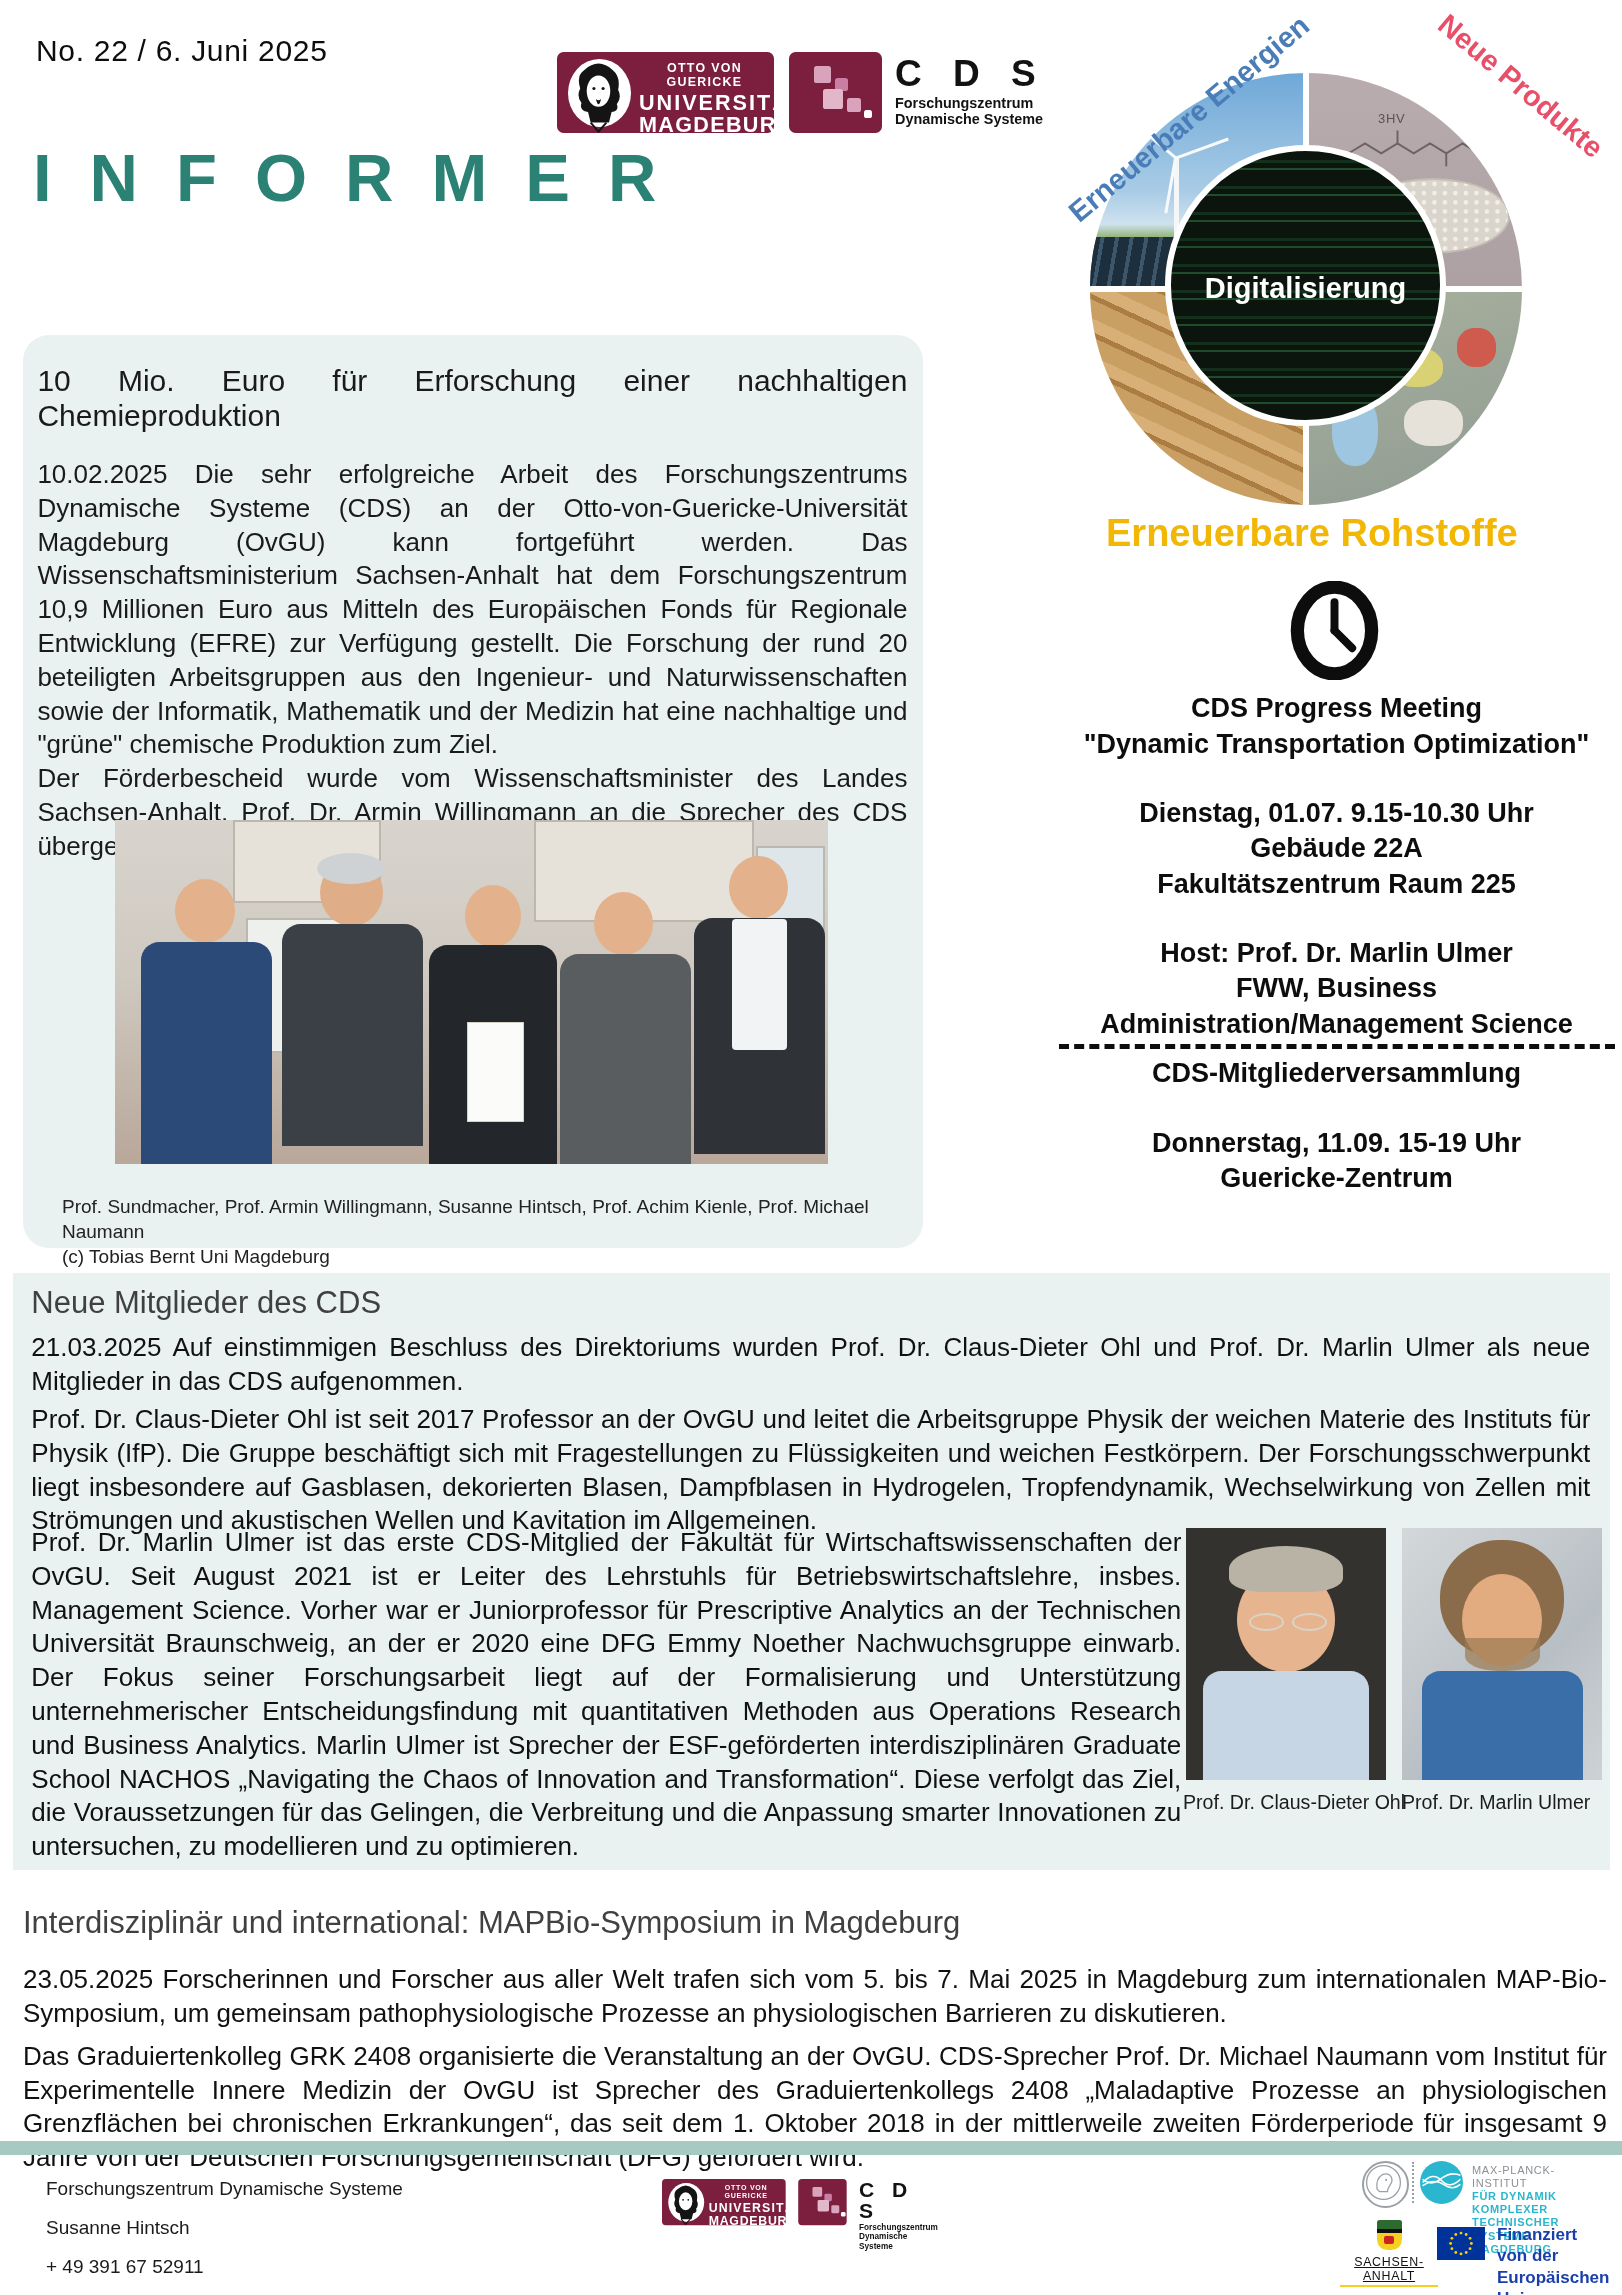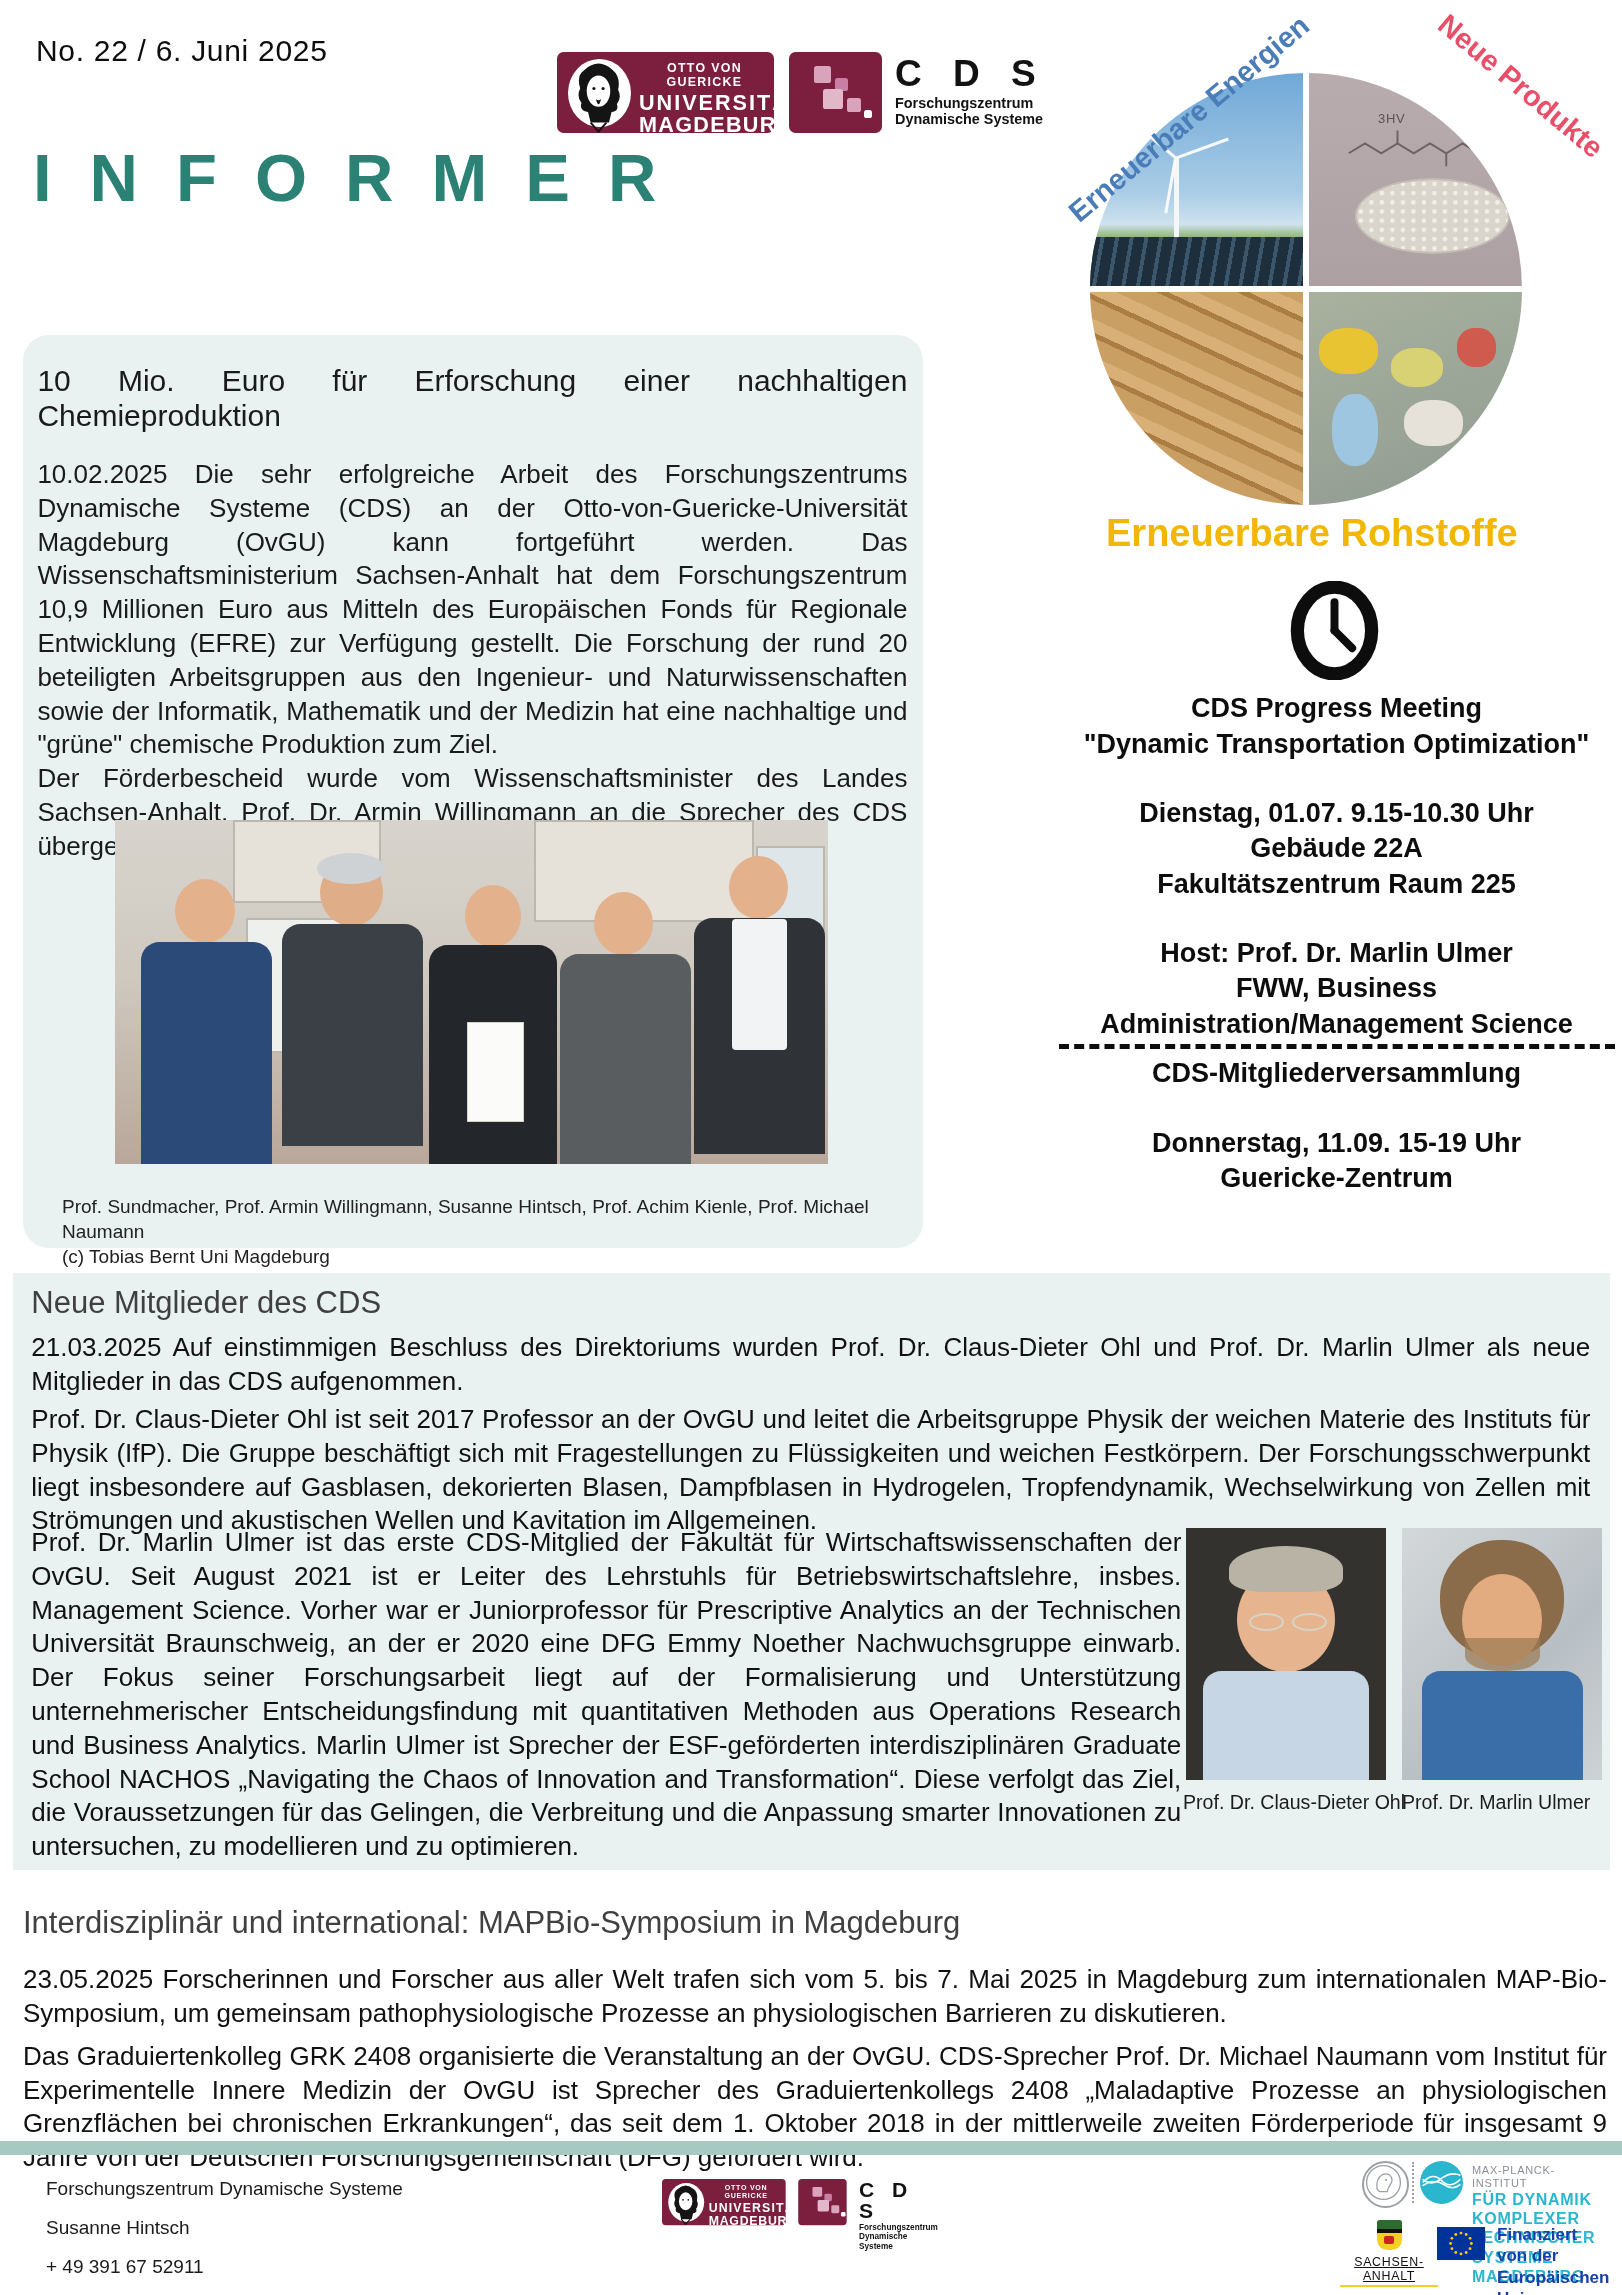--- a/index.html
+++ b/index.html
@@ -94,21 +94,21 @@
   .footer-bar{left:0;top:2141px;width:1623px;height:13.7px;background:#a6c9c2;}
   .contact{left:46px;top:2170px;font-size:19px;line-height:2.05;color:#1b1b1b;}
   .flogos{left:662px;top:2179px;transform:scale(0.57);transform-origin:0 0;width:484px;}
   .mpi{left:1362px;top:2161px;}
   .mpi-circle{position:absolute;width:43px;height:43px;border-radius:50%;}
   .minerva{left:0;top:0;border:2px solid #9aa0a6;background:#fff;}
   .mpi-dots{position:absolute;left:50px;top:1.3px;height:41px;border-left:2px dotted #9aa0a6;}
   .mpi-teal{left:58px;top:0;background:#2ab6cf;}
   .mpi-text{position:absolute;left:110px;top:2.6px;line-height:1.2;}
   .mpi-l1{font-size:11px;color:#8a9096;letter-spacing:0.7px;}
-  .mpi-l2{font-size:16px;color:#2ab6cf;font-weight:700;letter-spacing:0.7px;}
+  .mpi-l2{font-size:11px;color:#2ab6cf;font-weight:700;letter-spacing:0.7px;}
   .sa{left:1340px;top:2220px;width:98px;text-align:center;text-decoration:underline;}
   .sa-shield{display:inline-block;width:25px;height:30px;border-radius:2.6px 2.6px 10.5px 10.5px;
      background:linear-gradient(180deg,#2d6a2d 0 30%,#111 30% 42%,#f5d020 42% 100%);position:relative;}
   .sa-bear{position:absolute;left:7.9px;top:15.7px;width:9.2px;height:7.9px;background:#c22;border-radius:2px;}
   .sa-name{font-size:12.4px;letter-spacing:0.7px;margin-top:2.6px;border-bottom:2.6px solid #f5d020;padding-bottom:2px;}
   .eu{left:1437px;top:2224px;}
   .eu-flag{position:absolute;left:0;top:2.6px;width:48px;height:33px;background:#003399;}
   .eu-text{position:absolute;left:60px;top:0;font-size:17px;font-weight:700;color:#1a3faa;line-height:1.25;}
 </style>
 </head>
@@ -220,20 +220,23 @@
   <div class="quad q-bl"></div>
   <div class="quad q-br">
     <div class="blob" style="left:13px;top:39px;width:59px;height:46px;background:#e8c center;background:#e8c432;"></div>
     <div class="blob" style="left:26px;top:105px;width:46px;height:72px;background:#9ec6e0;"></div>
     <div class="blob" style="left:85px;top:59px;width:52px;height:39px;background:#d9d274;"></div>
     <div class="blob" style="left:98px;top:111px;width:59px;height:46px;background:#e6e2da;"></div>
     <div class="blob" style="left:151px;top:39px;width:39px;height:39px;background:#cf5a4e;"></div>
   </div>
   <div class="seam-v"></div>
   <div class="seam-h"></div>
+  <div class="center-code">
+    <div class="center-label">Digitalisierung</div>
+  </div>
 </div>
 <div class="abs plabel pl-energy">Erneuerbare Energien</div>
 <div class="abs plabel pl-products">Neue Produkte</div>
 <div class="abs plabel pl-rohstoffe">Erneuerbare Rohstoffe</div>
 
 <div class="abs clockwrap">
   <svg width="89" height="99" viewBox="0 0 100 112">
     <ellipse cx="50" cy="56" rx="42" ry="49" fill="none" stroke="#0d0d0d" stroke-width="15"></ellipse>
     <line x1="50" y1="56" x2="50" y2="24" stroke="#0d0d0d" stroke-width="9" stroke-linecap="round"></line>
     <line x1="50" y1="56" x2="70" y2="76" stroke="#0d0d0d" stroke-width="9" stroke-linecap="round"></line>

